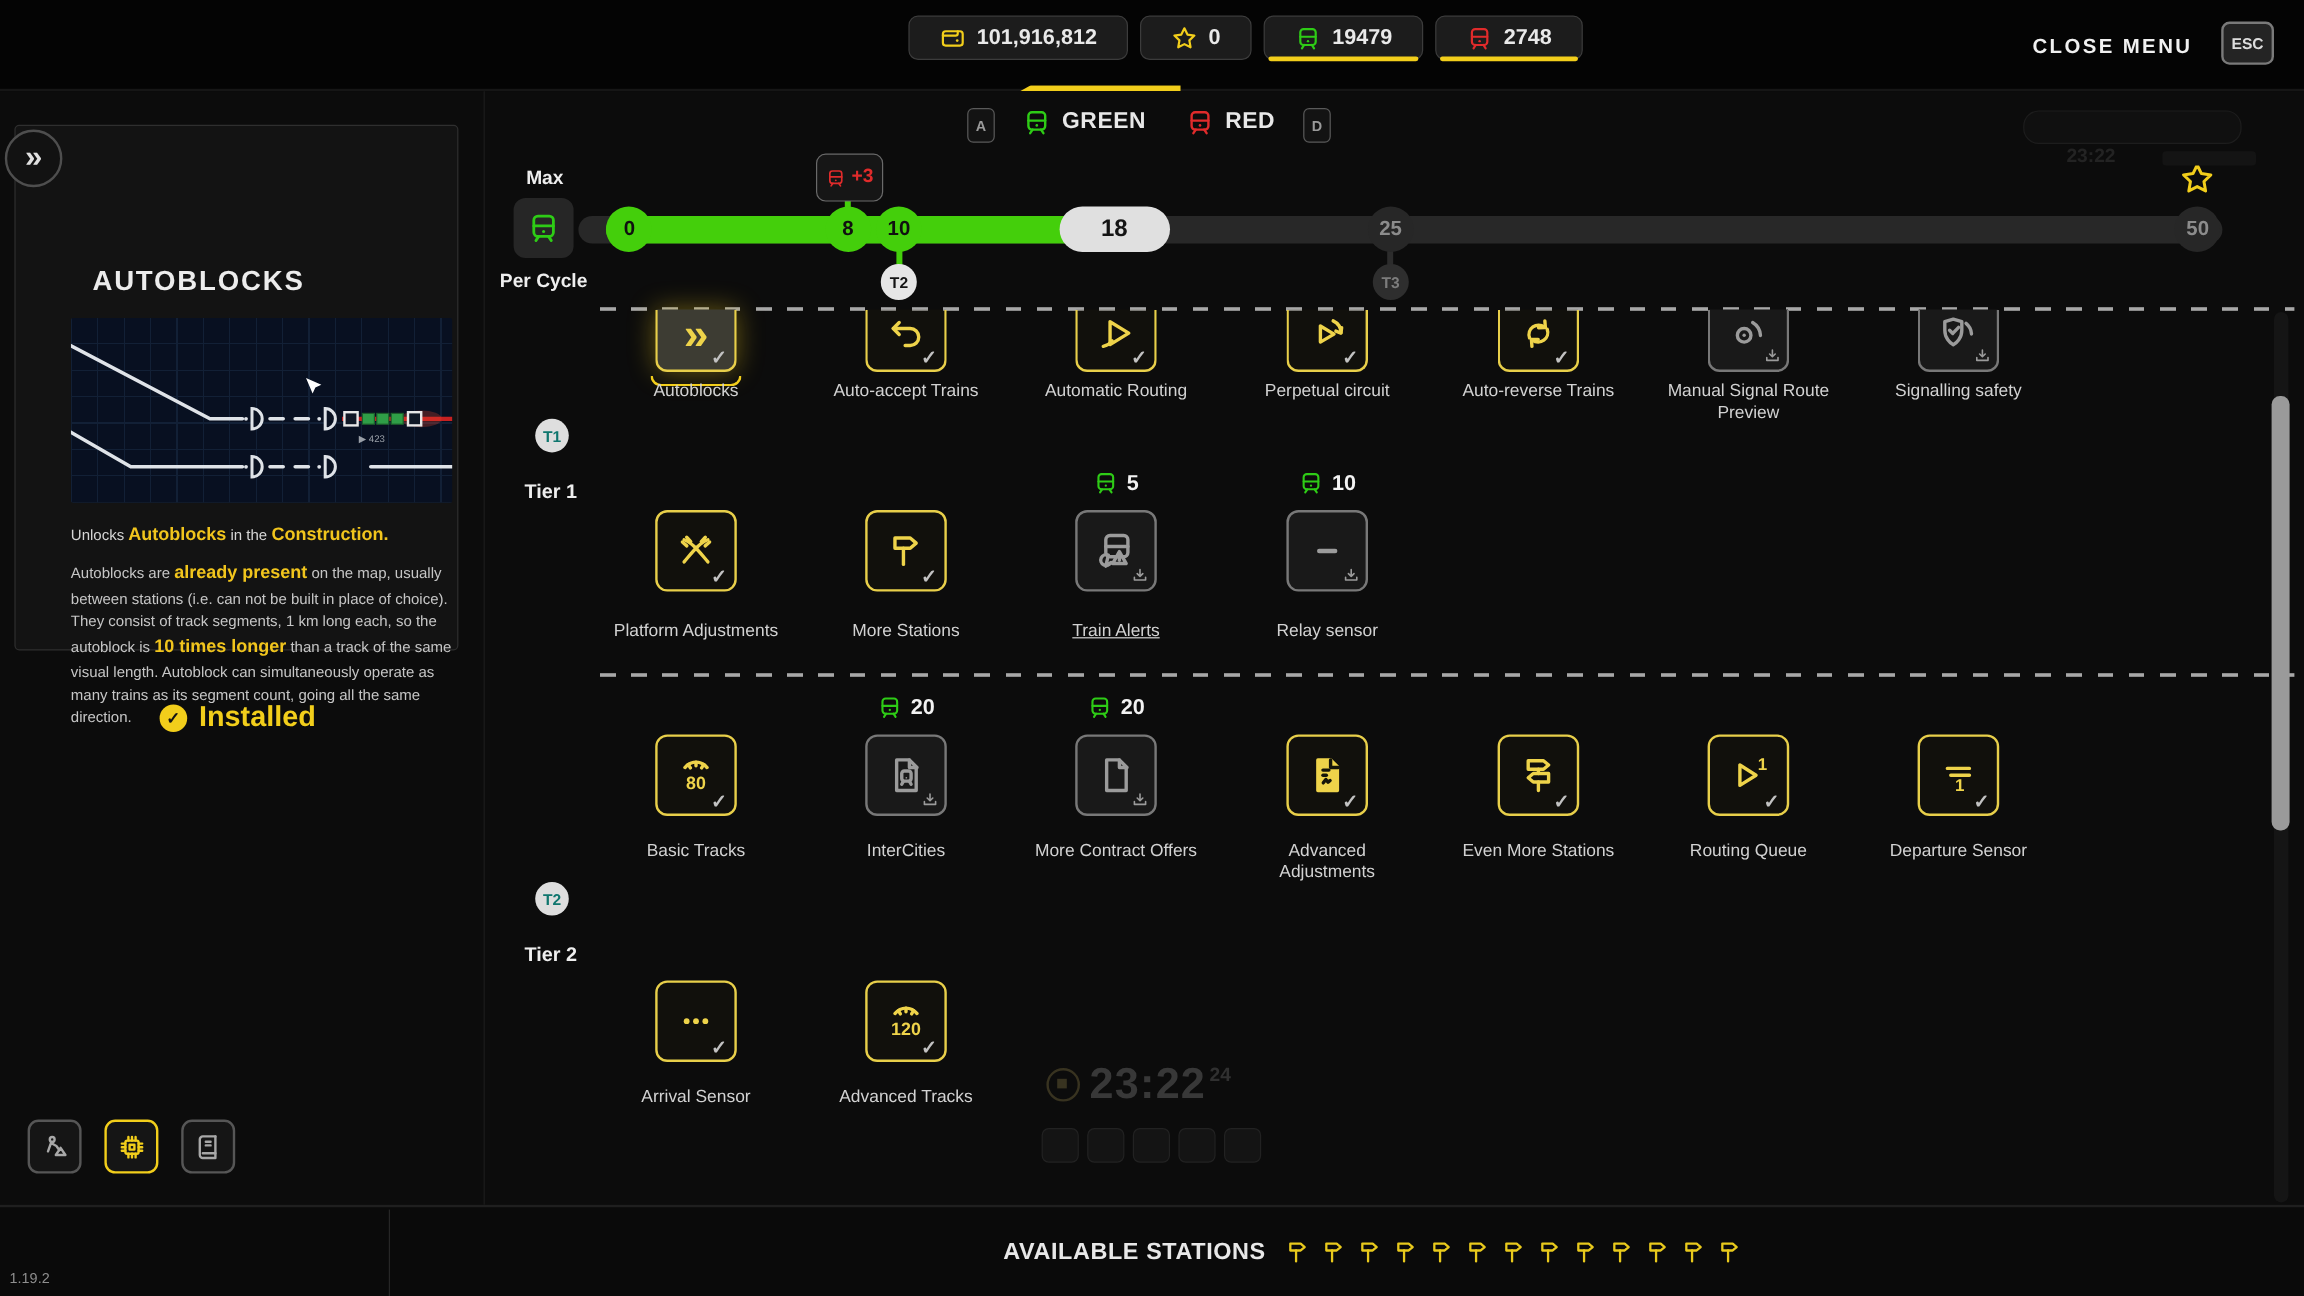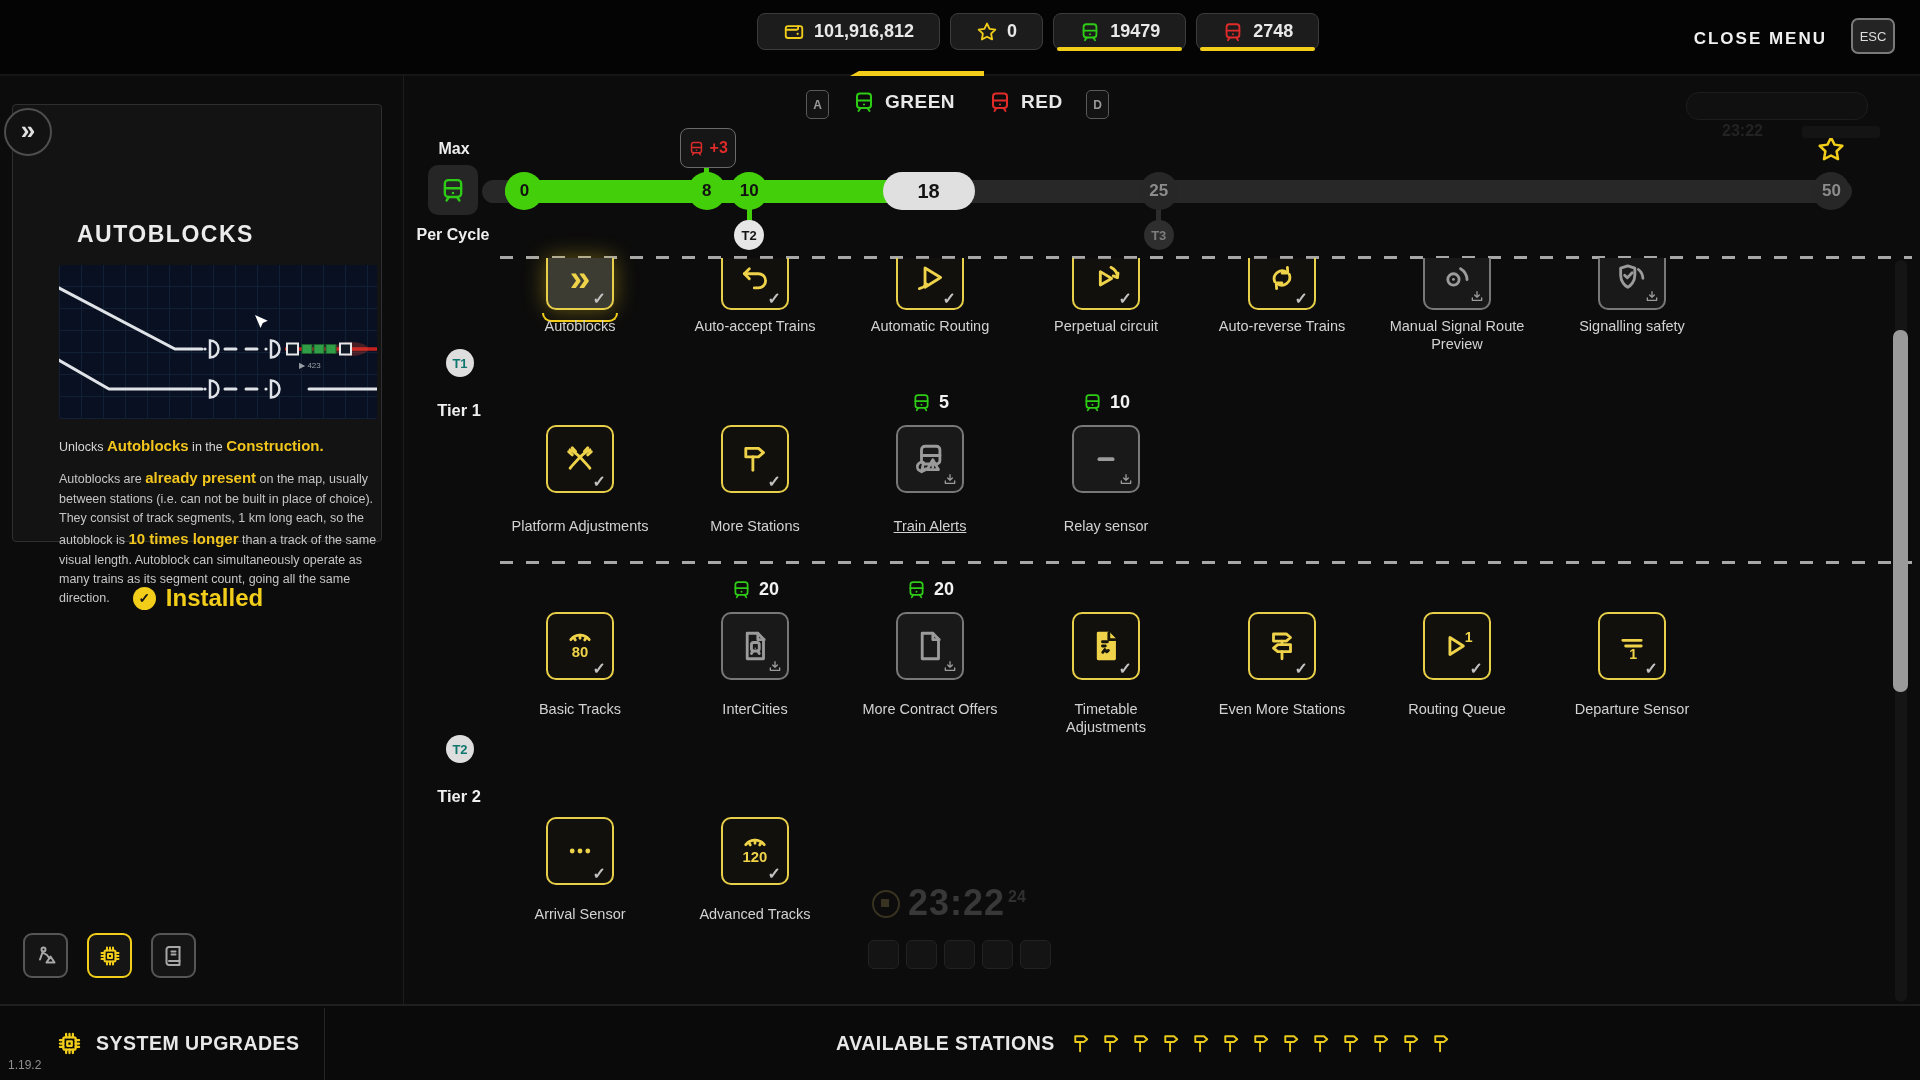--- a/index.html
+++ b/index.html
@@ -11,21 +11,21 @@
   
   #topbar{left:0;top:0;width:1920px;height:74px;background:#040404;border-bottom:2px solid #161616;}
   #pills{left:757px;top:13px;display:flex;gap:10px;position:absolute;}
   .pill{position:relative;display:flex;align-items:center;gap:9px;height:35px;padding:0 25px;
         background:#1c1c1c;border:1.5px solid #3c3c3c;border-radius:8px;font-weight:bold;font-size:18px;color:#e9e9e9;}
   .pill.underlined:after{content:'';position:absolute;left:3px;right:3px;bottom:-2px;height:4px;background:#f2ce1b;border-radius:2px;}
   .picon svg{width:22px;height:22px;}
   .yellow{color:#f2ce1b;} .greenc{color:#2ecc16;} .redc{color:#e02b2b;} .greyc{color:#a8a8a8;}
   #close-menu{right:93px;top:29px;font-size:17px;font-weight:600;letter-spacing:2px;color:#f0f0f0;}
   #esc-key{left:1851px;top:18px;width:40px;height:32px;border:2px solid #7a7a7a;border-radius:7px;background:#242424;
-           display:flex;align-items:center;justify-content:center;font-size:13px;font-weight:normal;color:#ddd;}
+           display:flex;align-items:center;justify-content:center;font-size:13px;font-weight:bold;color:#ddd;}
 
   
   #tab-indicator{left:850px;top:71px;width:134px;height:5px;background:#f2ce1b;
                  clip-path:polygon(9px 0,100% 0,100% 100%,0 100%);}
   .tabbox{position:absolute;width:21px;height:27px;border:1.5px solid #5a5a5a;border-radius:5px;color:#9a9a9a;
           font-size:12px;font-weight:bold;display:flex;align-items:center;justify-content:center;background:#131313;}
   .tab{position:absolute;display:flex;align-items:center;gap:9px;height:32px;font-size:19px;font-weight:bold;color:#e8e8e8;letter-spacing:.5px;}
   .tab .picon svg{width:24px;height:24px;}
 
   
@@ -518,21 +518,21 @@
               <path d="M6.5 3h7.5l4 4v14H6.5z" fill="currentColor"></path>
               <path d="M14 3v4.5h4.5" stroke="#15150a"></path>
               <path d="M9.5 9h3.5" stroke="#15150a"></path>
               <path d="M9.5 12h2" stroke="#15150a"></path>
               <path d="M9.7 16.5l1.5-2 1.3 1.6 1.2-1" stroke="#15150a"></path>
             </svg>
           </span>
         </div>
         <div class="check">✓</div>
       </div>
-      <div class="tl" style="left: 1046px; top: 700px; width: 120px;">Timetable Adjustments</div>
+      <div class="tl" style="left: 1046px; top: 700px; width: 120px;">Advanced Adjustments</div>
       <div class="card" style="left: 1248px; top: 612px;">
         <div class="icon-wrap">
           <span class="ic">
             <svg viewBox="0 0 24 24" fill="none" stroke="currentColor" stroke-width="2" stroke-linecap="round" stroke-linejoin="round">
               <path d="M6 3.5h9l3 2.5-3 2.5H6z"></path>
               <path d="M18 11H9l-3 2.5L9 16h9z"></path>
               <path d="M12 8.5V11M12 16v5"></path>
             </svg>
           </span>
         </div>
@@ -675,30 +675,20 @@
         </svg>
       </span>
   </div>
 
   <div id="col-divider" class="abs"></div>
 
   <div id="scroll-track" class="abs"></div>
   <div id="scroll-thumb" class="abs"></div>
 
   <div id="bottombar" class="abs">
-    <div id="sys-group">
-      <span class="yellow">
-          <svg viewBox="0 0 24 24" fill="none" stroke="currentColor" stroke-width="2" stroke-linecap="round" stroke-linejoin="round">
-            <rect x="6.5" y="6.5" width="11" height="11" rx="1.5"></rect>
-            <rect x="10" y="10" width="4" height="4"></rect>
-            <path d="M9 6.5v-3M12 6.5v-3M15 6.5v-3M9 20.5v-3M12 20.5v-3M15 20.5v-3M6.5 9h-3M6.5 12h-3M6.5 15h-3M20.5 9h-3M20.5 12h-3M20.5 15h-3"></path>
-          </svg>
-        </span>
-      <span class="txt">SYSTEM UPGRADES</span>
-    </div>
     <div id="bb-divider"></div>
     <div id="stations-group">
       <span class="txt">AVAILABLE STATIONS</span>
       <div id="stations-row">
           <span>
             <svg viewBox="0 0 24 24" fill="none" stroke="currentColor" stroke-width="2" stroke-linecap="round" stroke-linejoin="round">
               <path d="M5.5 4.5h9l3.5 3-3.5 3h-9z"></path>
               <path d="M10.5 10.5V20"></path>
             </svg>
           </span>

